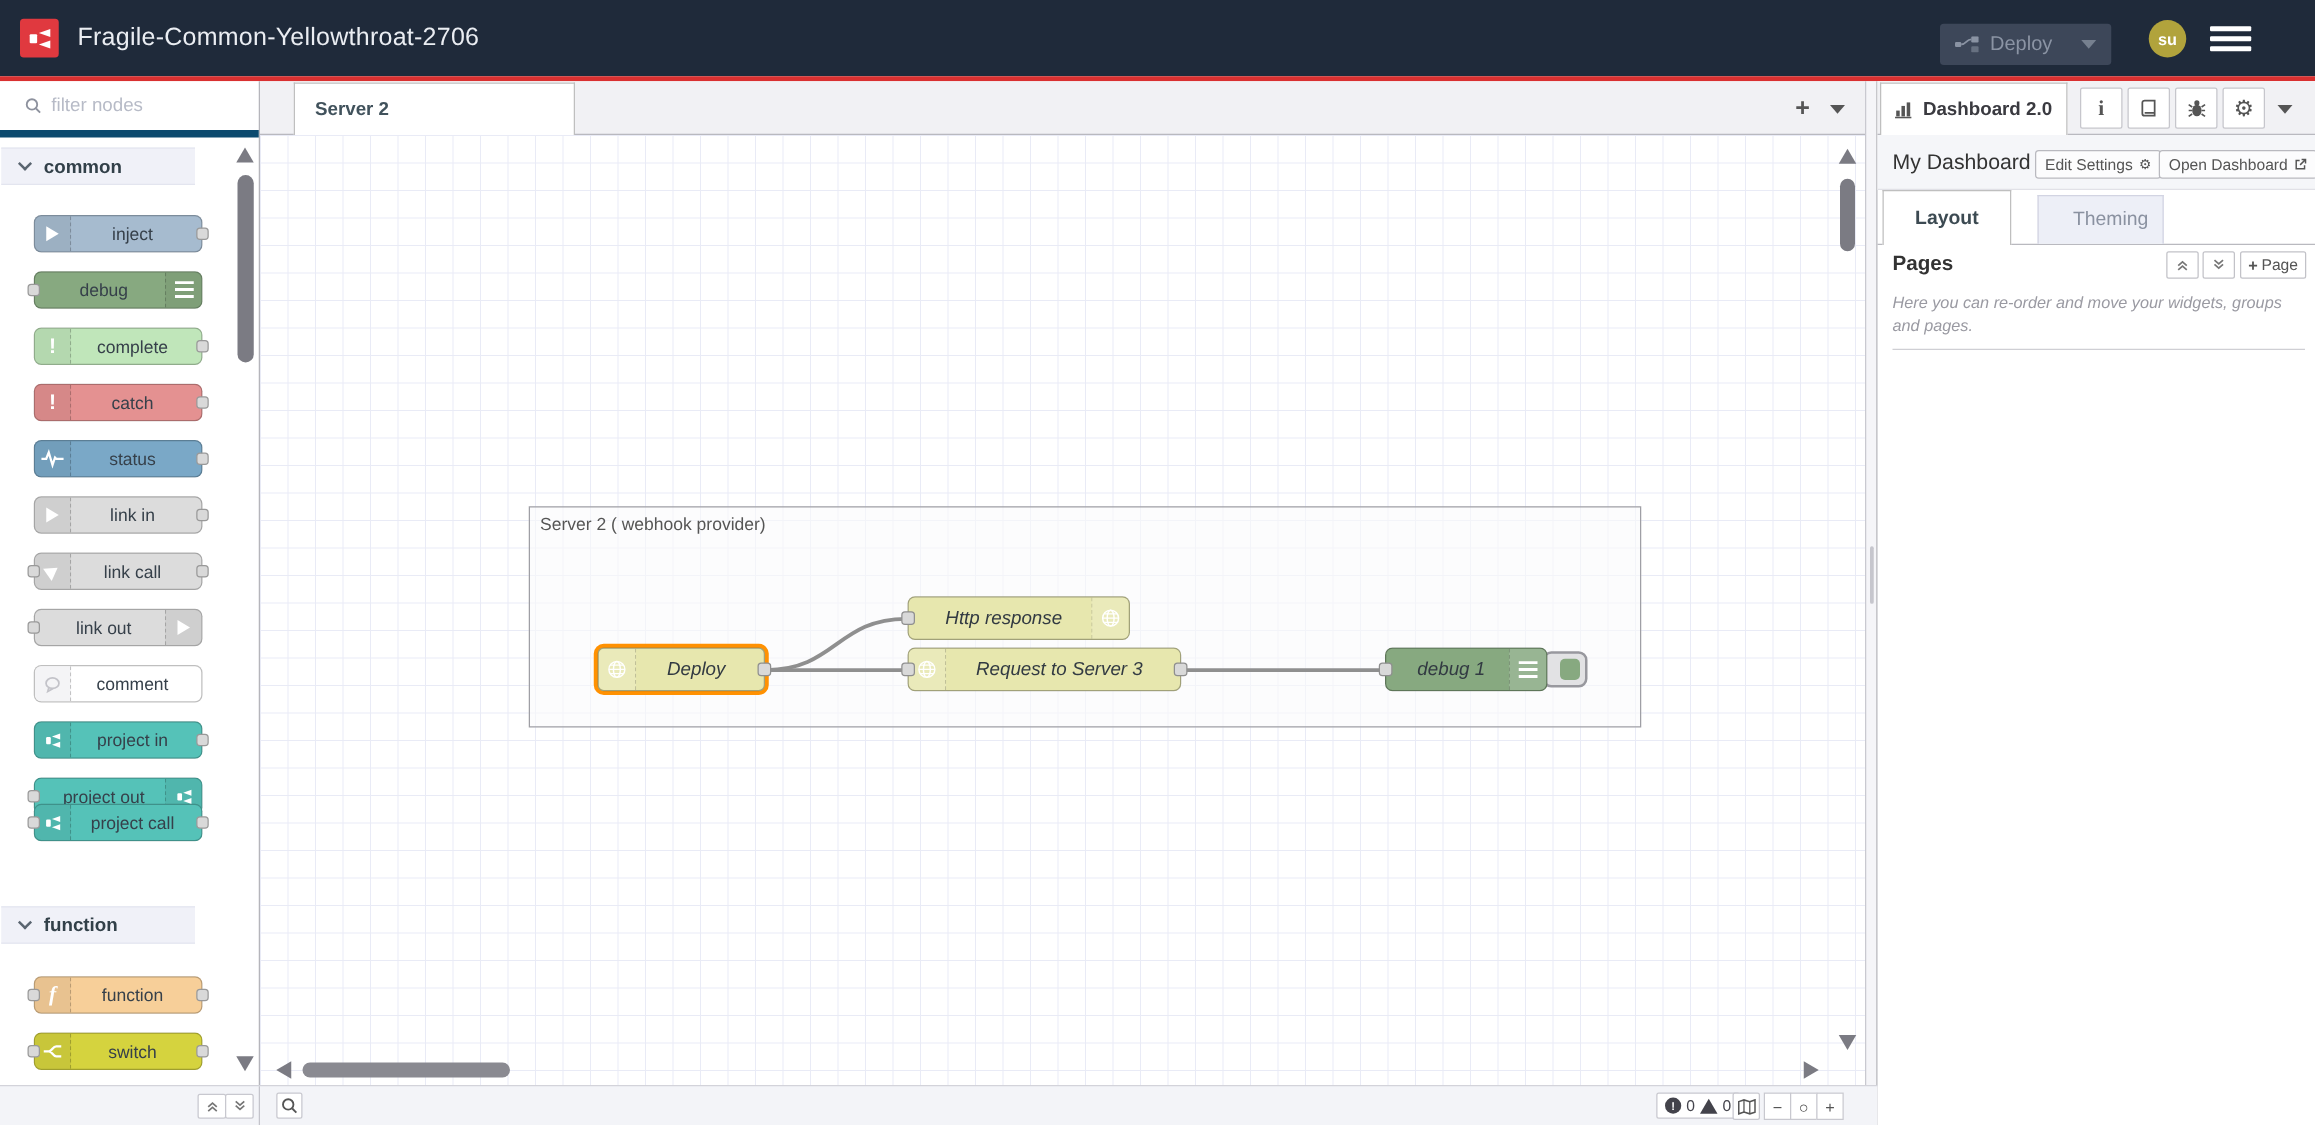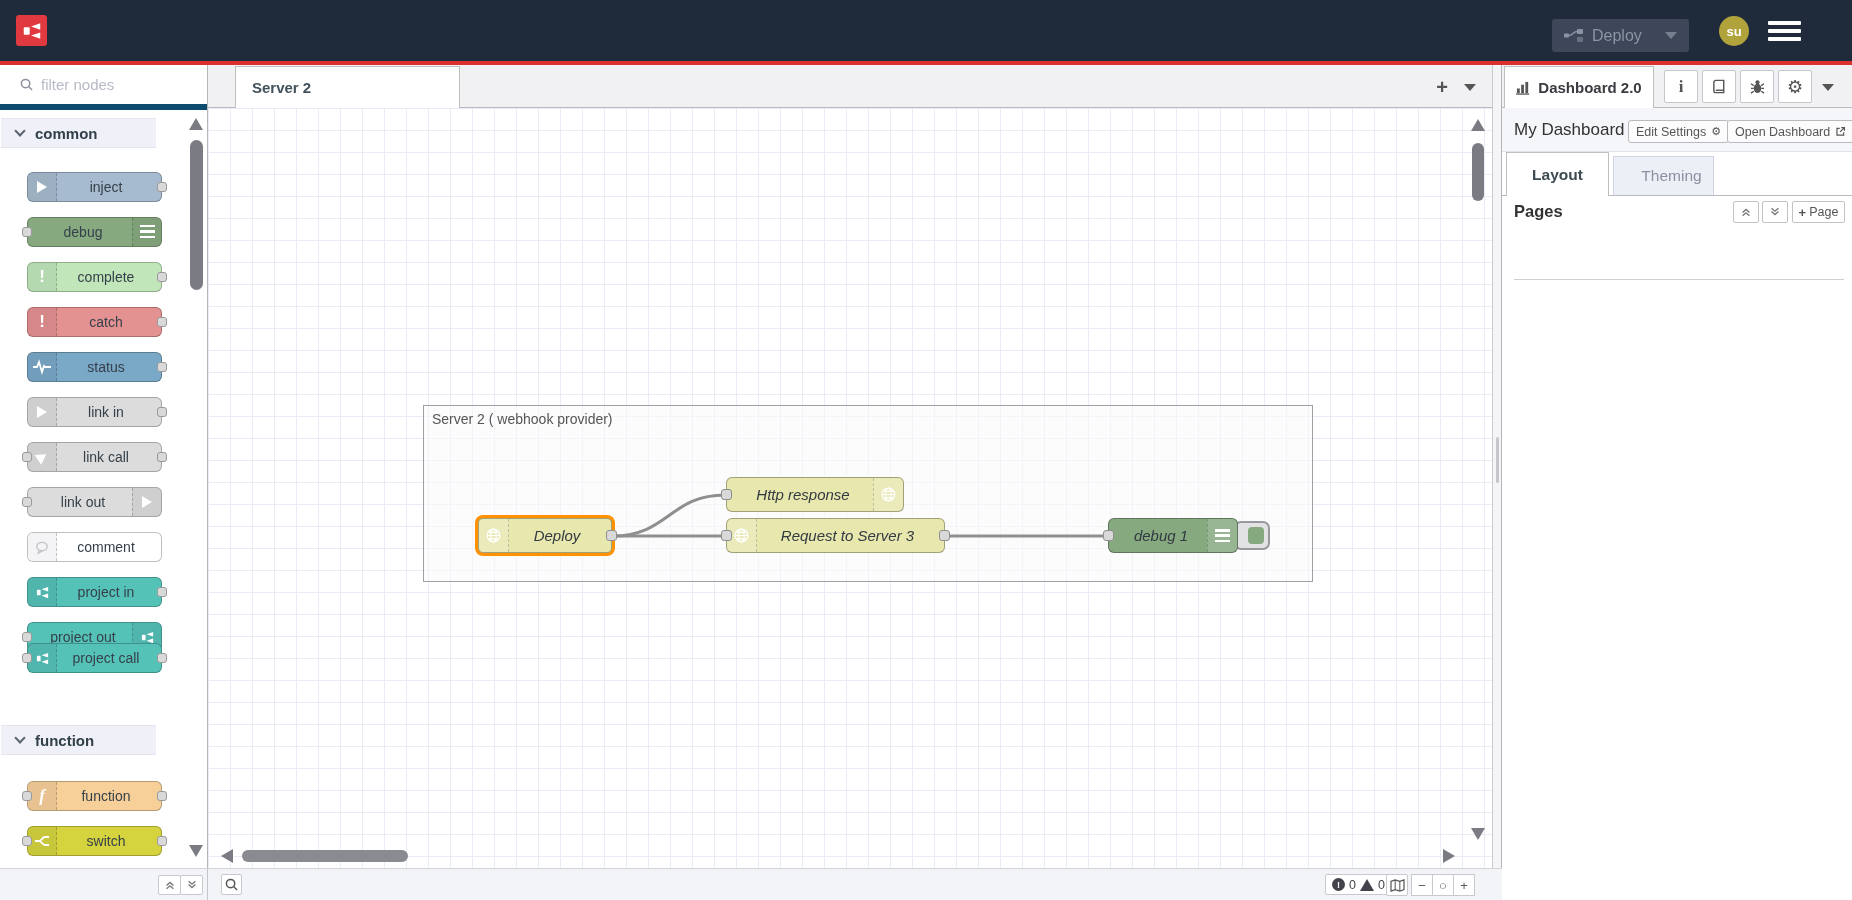--- a/index.html
+++ b/index.html
@@ -85,21 +85,21 @@
   .stabbar { position:absolute; left:0; top:0; width:350px; height:43px; background:#f1f1f4; border-bottom:1px solid #b9b9bf; }
   .dtab { position:absolute; left:2px; top:1px; width:150px; height:42px; background:#fff; border:1px solid #bfbfbf; border-bottom:none; z-index:2; display:flex; align-items:center; justify-content:center; gap:7px; font-size:15px; font-weight:600; color:#3a3a40; }
   .sq-btn { position:absolute; top:5px; width:34px; height:33px; background:#fff; border:1px solid #c6c6cc; border-radius:2px; display:flex; align-items:center; justify-content:center; color:#555; cursor:pointer; }
   .info-g { font-family:"Liberation Serif",serif; font-weight:bold; font-size:17px; }
   .gear-g { font-size:18px; line-height:1; }
   .shead { position:absolute; left:0; top:43px; width:350px; height:44px; background:#f5f6f9; border-bottom:1px solid #e1e1e7; }
   .shead-title { position:absolute; left:12px; top:0; height:44px; display:flex; align-items:center; font-size:17px; color:#333; }
   .mini-btn { position:absolute; top:12px; height:23px; background:#fcfcfd; border:1px solid #b9b9bf; border-radius:3px; display:flex; align-items:center; gap:5px; padding:0 7px; font-size:12.5px; color:#555; cursor:pointer; white-space:nowrap; }
   .tabsline { position:absolute; left:0; top:130px; width:350px; border-bottom:1px solid #b9b9bf; }
   .ltab { position:absolute; left:4px; top:87px; width:103px; height:44px; background:#fff; border:1px solid #bfbfbf; border-bottom:none; z-index:2; display:flex; align-items:center; justify-content:center; font-size:15.5px; font-weight:600; color:#3c4a52; }
-  .ttab { position:absolute; left:111px; top:91px; width:101px; height:39px; background:#edeff7; border:1px solid #d2d4e2; border-bottom:none; display:flex; align-items:center; justify-content:center; font-size:15.5px; color:#8a91a0; cursor:pointer;padding-left:16px; }
+  .ttab { position:absolute; left:128px; top:91px; width:101px; height:39px; background:#edeff7; border:1px solid #d2d4e2; border-bottom:none; display:flex; align-items:center; justify-content:center; font-size:15.5px; color:#8a91a0; cursor:pointer;padding-left:16px; }
   .pages-title { position:absolute; left:12px; top:137px; font-size:16.5px; font-weight:bold; color:#333; }
   .pg-btn { position:absolute; top:136px; width:26px; height:22px; background:#fff; border:1px solid #c2c2c8; border-radius:2px; display:flex; align-items:center; justify-content:center; cursor:pointer; }
   .pg-add { position:absolute; left:290px; top:136px; width:53px; height:22px; background:#fff; border:1px solid #c2c2c8; border-radius:2px; display:flex; align-items:center; justify-content:center; gap:3px; font-size:12.5px; color:#555; cursor:pointer; }
   .pg-add b { font-size:13px; }
   .shelp { position:absolute; left:12px; top:168px; width:332px; font-size:13px; font-style:italic; color:#9a9aa2; line-height:1.45; }
   .sdivider { position:absolute; left:12px; top:214px; width:330px; border-top:1px solid #cfcfd4; }
 
   
   .footer { position:absolute; left:0; top:868px; width:1502px; height:32px; background:#f3f4f8; border-top:1px solid #d3d3da; }
   .fsep { position:absolute; left:207px; top:0; height:31px; border-left:1px solid #c4c4cb; }
@@ -117,20 +117,21 @@
   <div class="hdr">
     <div class="logo">
       <svg width="22" height="22" viewBox="0 0 24 24">
           <g fill="#fff">
             <path d="M21 3.5v7l-10-3.5z"></path>
             <path d="M21 20.5v-7l-10 3.5z"></path>
             <rect x="3" y="8" width="6.5" height="8" rx="1"></rect>
           </g>
         </svg>
     </div>
+    <div class="hdr-title">Fragile-Common-Yellowthroat-2706</div>
     <div class="deploy">
       <svg width="19" height="13" viewBox="0 0 19 13">
           <g fill="#8a93a3">
             <rect x="0" y="4.5" width="5" height="4" rx="1"></rect>
             <rect x="13" y="0" width="6" height="5" rx="1"></rect>
             <rect x="13" y="8" width="6" height="5" rx="1" opacity=".55"></rect>
           </g>
           <path d="M5 6.5 C9 6.5 9 2.5 13 2.5" stroke="#8a93a3" stroke-width="1.5" fill="none"></path>
         </svg>
       <span class="deploy-label">Deploy</span>
@@ -448,20 +449,21 @@
     </div>
     <div class="pg-btn" style="left:260px">
       <svg width="12" height="12" viewBox="0 0 14 14">
           <path d="M3 2.5 7 6l4-3.5M3 6.5 7 10l4-3.5" fill="none" stroke="#777" stroke-width="1.6"></path>
         </svg>
     </div>
     <div class="pg-add">
       <b>+</b>
       <span>Page</span>
     </div>
+    <div class="shelp">Here you can re-order and move your widgets, groups and pages.</div>
     <div class="sdivider"></div>
   </div>
 
   <div class="footer">
     <div class="f-btn" style="left:158px;top:6px;width:23px;height:20px">
       <svg width="12" height="12" viewBox="0 0 14 14">
           <path d="M3 7.5 7 4l4 3.5M3 11.5 7 8l4 3.5" fill="none" stroke="#777" stroke-width="1.6"></path>
         </svg>
     </div>
     <div class="f-btn" style="left:180px;top:6px;width:23px;height:20px">

